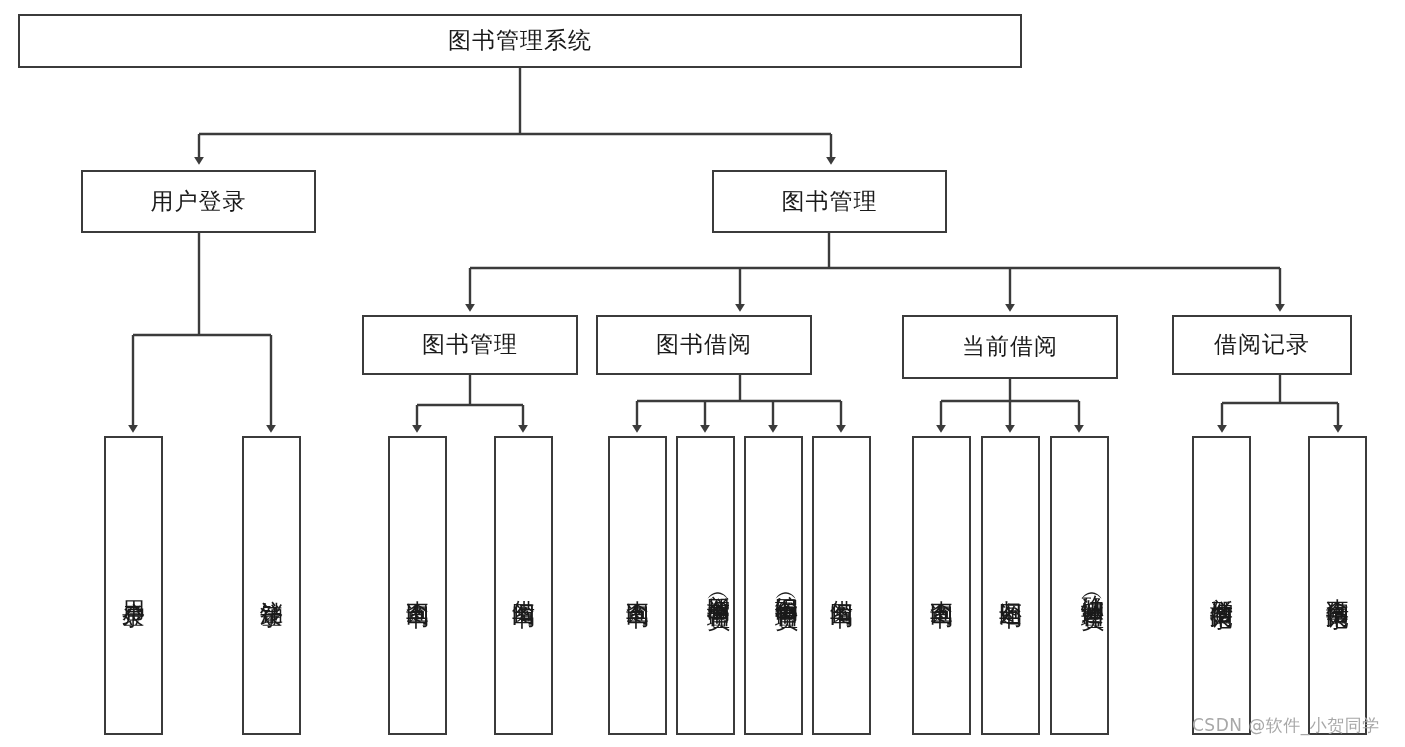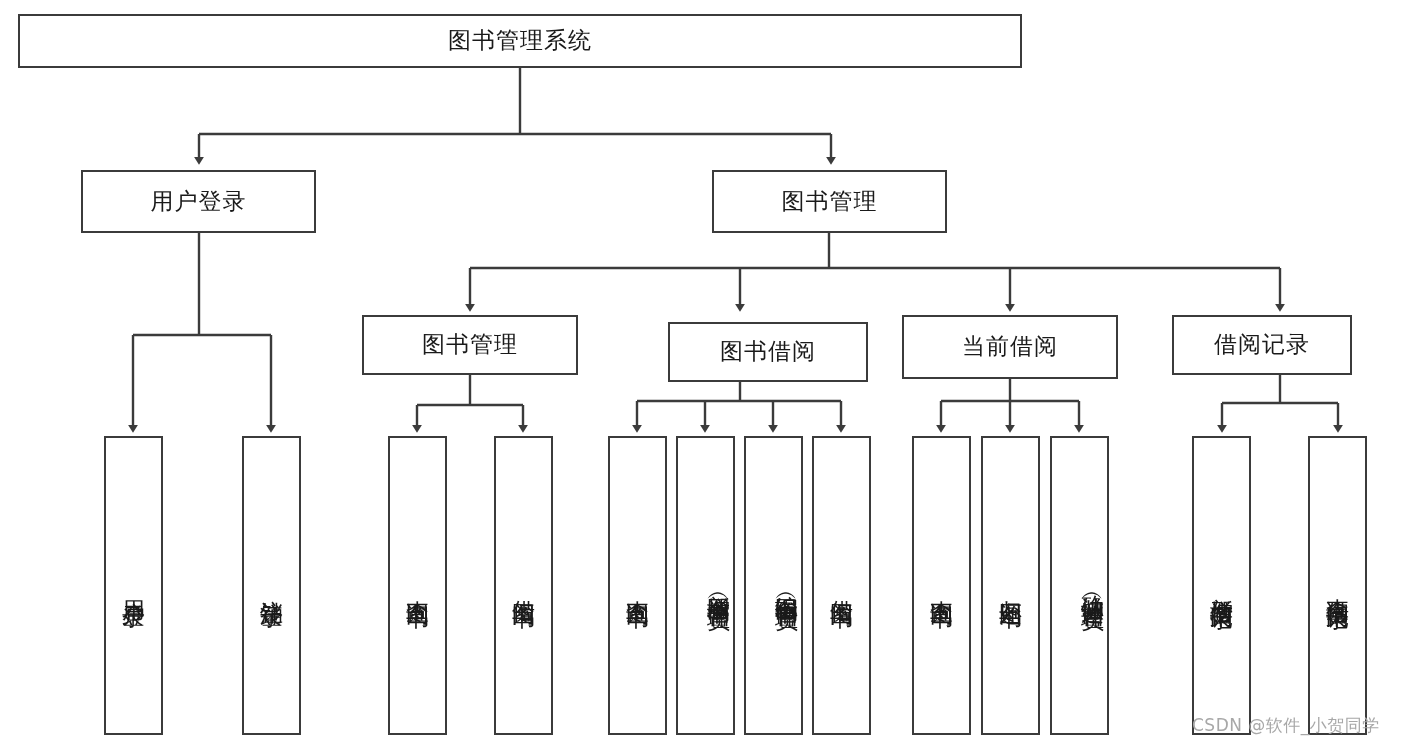--- a/index.html
+++ b/index.html
@@ -96,21 +96,21 @@
     <path d="M1338,403 L1338,428" marker-end="url(#arrow)"></path>
   </g>
 </svg>
 
 <div class="node-box node-h" style="left:18px;top:14px;width:1004px;height:54px;">图书管理系统</div>
 
 <div class="node-box node-h" style="left:81px;top:170px;width:235px;height:63px;">用户登录</div>
 <div class="node-box node-h" style="left:712px;top:170px;width:235px;height:63px;">图书管理</div>
 
 <div class="node-box node-h" style="left:362px;top:315px;width:216px;height:60px;">图书管理</div>
-<div class="node-box node-h" style="left:668px;top:315px;width:200px;height:60px;margin-top:7px;">图书借阅</div>
+<div class="node-box node-h" style="left:596px;top:315px;width:216px;height:60px;">图书借阅</div>
 <div class="node-box node-h" style="left:902px;top:315px;width:216px;height:64px;">当前借阅</div>
 <div class="node-box node-h" style="left:1172px;top:315px;width:180px;height:60px;">借阅记录</div>
 
 <div class="node-box node-v" style="left:104px;top:436px;width:59px;height:299px;">用户登录</div>
 <div class="node-box node-v" style="left:242px;top:436px;width:59px;height:299px;">注销登录</div>
 
 <div class="node-box node-v" style="left:388px;top:436px;width:59px;height:299px;">查询图书</div>
 <div class="node-box node-v" style="left:494px;top:436px;width:59px;height:299px;">借阅图书</div>
 
 <div class="node-box node-v" style="left:608px;top:436px;width:59px;height:299px;">查询图书</div>

